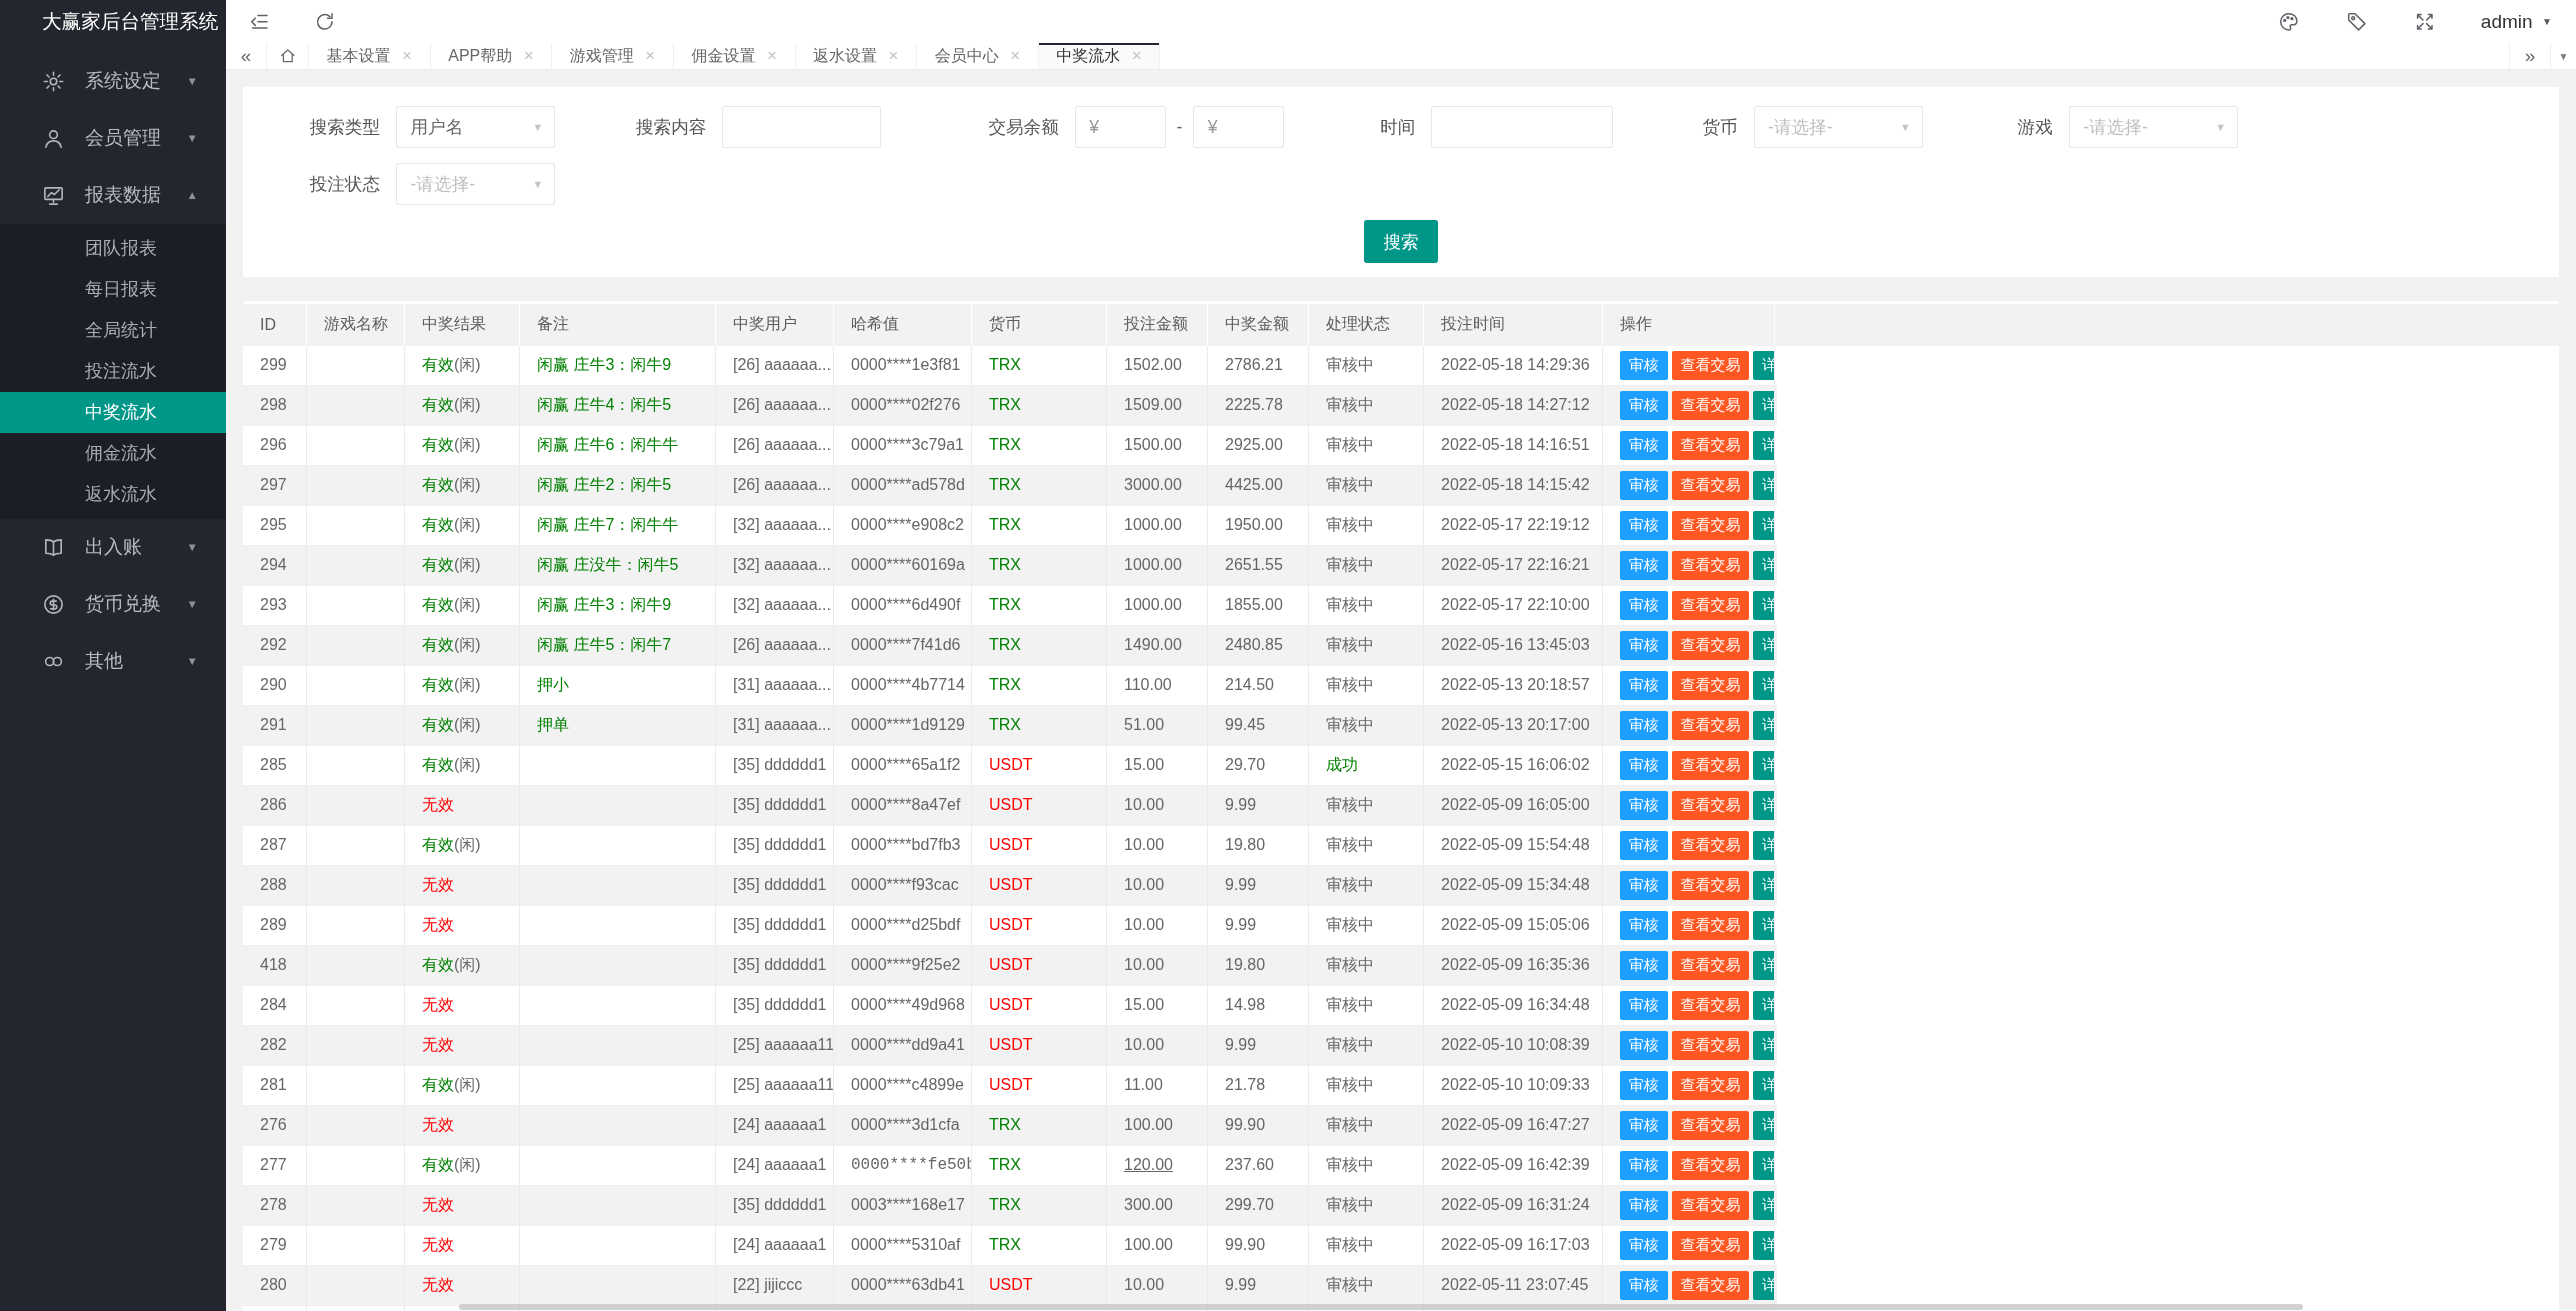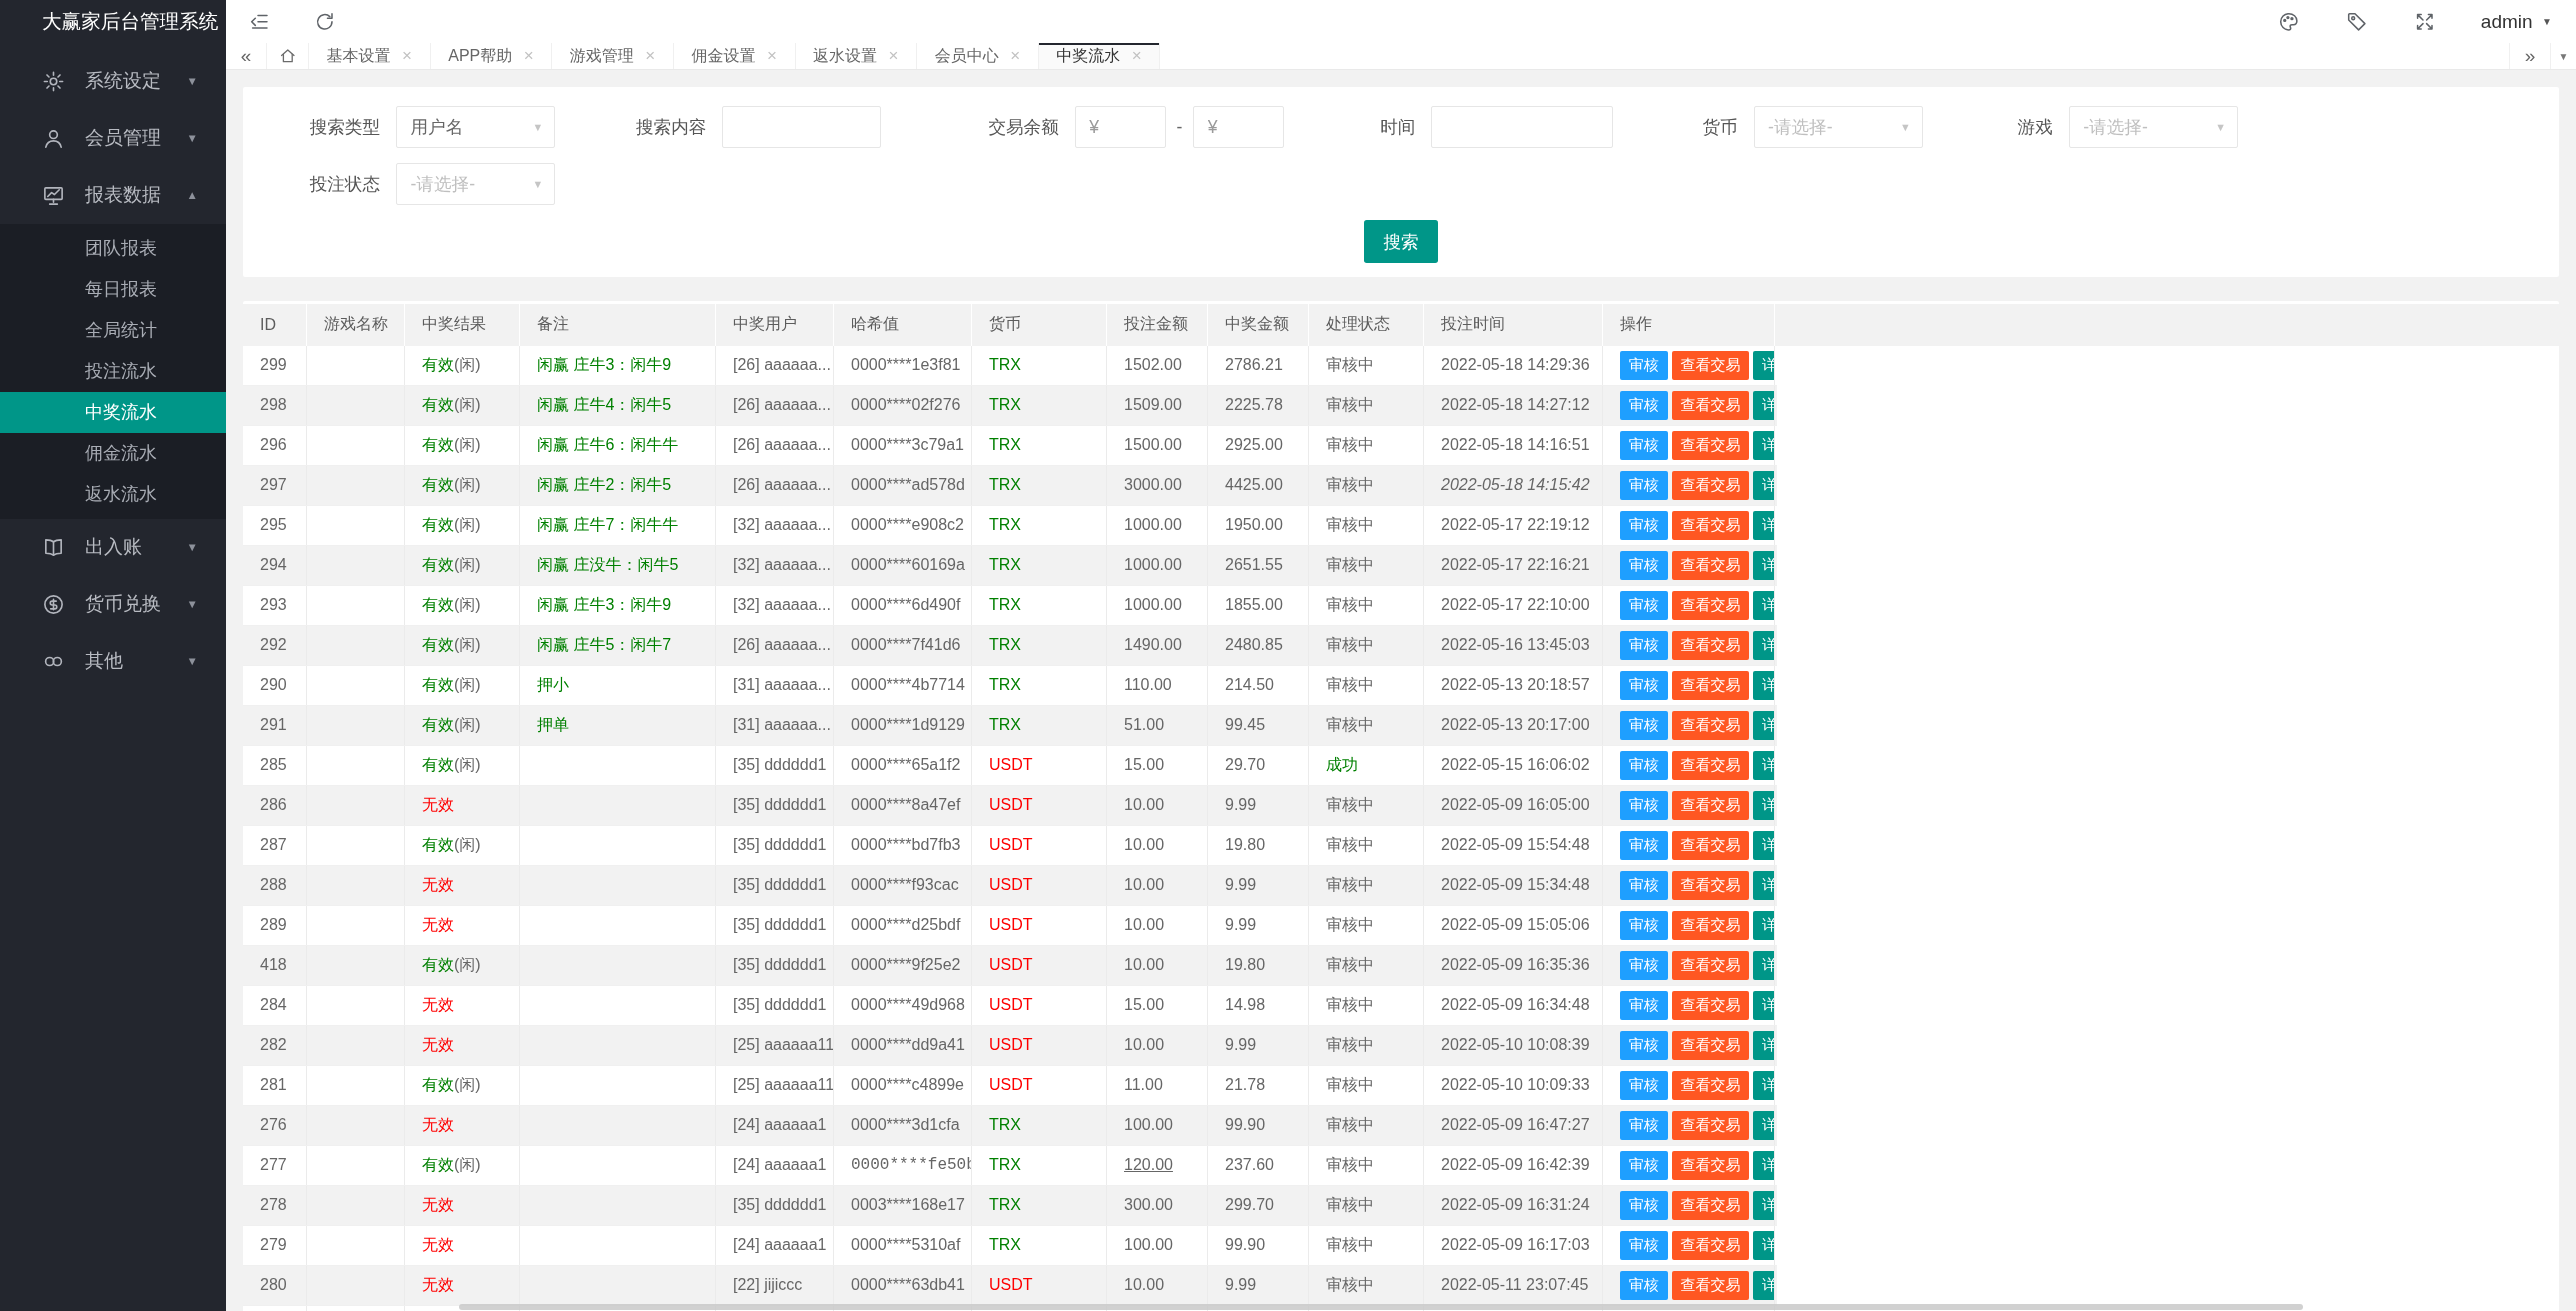--- a/index.html
+++ b/index.html
@@ -410,21 +410,21 @@
               <span class="td" style="width: 118px;">[26] aaaaaa...</span>
               <span class="td" style="width: 138px;">0000****ad578d</span>
               <span class="td" style="width: 135px;">
                 <span style="color:#008000">TRX</span>
               </span>
               <span class="td" style="width: 101px;">3000.00</span>
               <span class="td" style="width: 101px;">4425.00</span>
               <span class="td" style="width: 115px;">
                 <span style="color:#666666">审核中</span>
               </span>
-              <span class="td" style="width: 179px; font-style: italic;">2022-05-18 14:15:42</span>
+              <span class="td" style="width: 179px;">2022-05-18 14:15:42</span>
               <span class="td" style="width: 172px;">
                 <button class="btn" style="background: rgb(30, 159, 255);">审核</button>
                 <button class="btn" style="background: rgb(255, 87, 34);">查看交易</button>
                 <button class="btn" style="background: rgb(0, 150, 136);">详情</button>
               </span>
             </div>
             <div class="tr">
               <span class="td" style="width: 64px;">295</span>
               <span class="td" style="width: 98px;"></span>
               <span class="td" style="width: 115px;">

